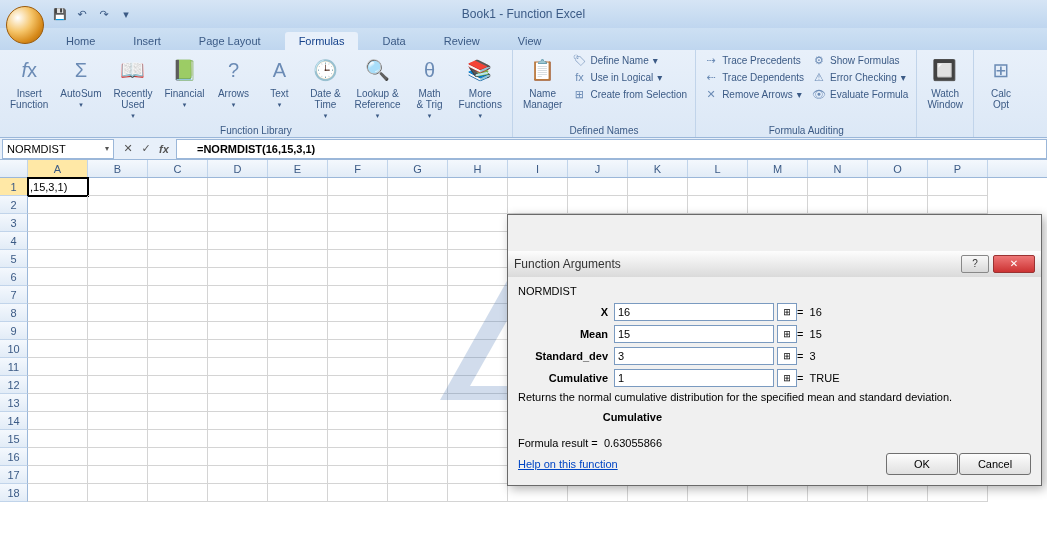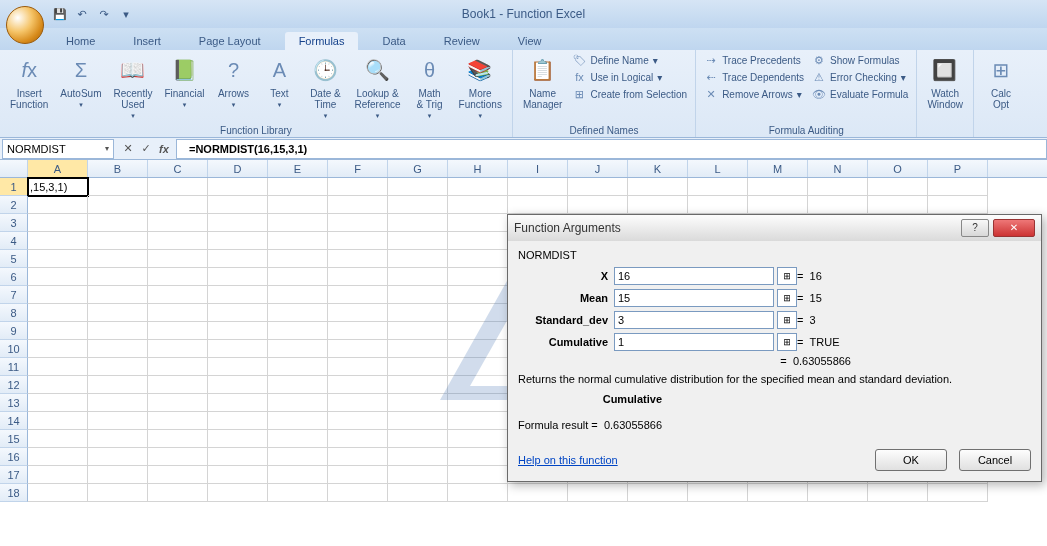--- a/index.html
+++ b/index.html
@@ -30,62 +30,62 @@
 .mini { display: flex; align-items: center; gap: 4px; font-size: 10px; color: #3b5a85; cursor: pointer; padding: 1px 2px; }
 .mini .ic { width: 14px; height: 14px; font-size: 11px; display: inline-flex; align-items: center; justify-content: center; color: #6b8bb5; }
 
 
 .fbar { height: 22px; background: #e8f0fa; border-bottom: 1px solid #9bb7d9; display: flex; align-items: center; }
 .namebox { width: 112px; height: 20px; border: 1px solid #9bb7d9; background: #fff; margin: 0 2px; display: flex; align-items: center; padding: 0 4px; font-size: 11px; }
 .namebox .dd { margin-left: auto; font-size: 8px; color: #555; }
 .fb-btns { display: flex; align-items: center; gap: 2px; padding: 0 4px; }
 .fb-btns span { width: 16px; height: 16px; display: inline-flex; align-items: center; justify-content: center; font-size: 11px; color: #555; cursor: pointer; }
 .fb-btns .fx { font-style: italic; font-weight: bold; }
-.formula-input { flex: 1; height: 20px; border: 1px solid #9bb7d9; background: #fff; font-size: 11px; padding: 0 12px; display: flex; align-items: center; }
+.formula-input { flex: 1; height: 20px; border: 1px solid #9bb7d9; background: #fff; font-size: 11px; padding: 0 20px; display: flex; align-items: center; }
 .formula-input b { font-weight: bold; }
 
 
 .grid { position: relative; background: #fff; }
 .col-headers { display: flex; height: 18px; background: linear-gradient(#f4f8fd,#e2ecf7); border-bottom: 1px solid #9bb7d9; }
 .corner { width: 28px; border-right: 1px solid #c1d4ea; }
 .ch { width: 60px; border-right: 1px solid #c1d4ea; text-align: center; font-size: 11px; color: #3b5a85; line-height: 18px; }
 .ch.sel { background: #ffe8a6; }
 .rows { }
 .row { display: flex; height: 18px; }
 .rh { width: 28px; background: linear-gradient(#f4f8fd,#e2ecf7); border-right: 1px solid #9bb7d9; border-bottom: 1px solid #c1d4ea; text-align: center; font-size: 11px; color: #3b5a85; line-height: 18px; }
 .rh.sel { background: #ffe8a6; }
 .cell { width: 60px; border-right: 1px solid #d4d4d4; border-bottom: 1px solid #d4d4d4; font-size: 11px; padding: 0 2px; line-height: 18px; }
 .cell.active { outline: 2px solid #000; outline-offset: -1px; }
 
 
 .watermark { position: absolute; left: 420px; top: 230px; width: 220px; height: 200px; opacity: 0.25; pointer-events: none; }
 
 
 .dialog { position: absolute; left: 507px; top: 214px; width: 535px; background: #f0f0f0; border: 1px solid #6a6a6a; box-shadow: 3px 3px 10px rgba(0,0,0,0.3); }
-.dlg-title { height: 26px; background: linear-gradient(#fdfdfd,#dadada); display: flex; align-items: center; padding: 0 6px; font-size: 12px; color: #333; }
+.dlg-title { height: 26px; background: linear-gradient(#fdfdfd,#dadada); display: flex; align-items: center; padding: 0 6px; font-size: 12px; color: #333; margin-top: 36px; }
 .dlg-title .spacer { flex: 1; }
 .dlg-title .wbtn { width: 28px; height: 18px; margin-left: 4px; border: 1px solid #888; background: linear-gradient(#f8f8f8,#d8d8d8); text-align: center; font-size: 10px; line-height: 16px; cursor: pointer; border-radius: 2px; }
 .dlg-title .close { background: linear-gradient(#e77,#c33); color: #fff; border-color: #933; width: 42px; }
 .dlg-body { padding: 8px 10px 10px 10px; font-size: 11px; color: #000; }
 .fn-name { font-size: 11px; margin-bottom: 6px; }
 .arg-row { display: flex; align-items: center; margin-bottom: 4px; }
 .arg-label { width: 96px; text-align: right; font-weight: bold; padding-right: 6px; font-size: 11px; }
 .arg-input { width: 160px; height: 18px; border: 1px solid #7a9ac0; background: #fff; padding: 0 3px; font-size: 11px; }
 .arg-ref { width: 20px; height: 18px; border: 1px solid #7a9ac0; margin-left: 3px; background: #fff; display: inline-flex; align-items: center; justify-content: center; font-size: 9px; cursor: pointer; }
 .arg-eq { font-size: 11px; }
 .result-row { text-align: right; margin: 4px 0 6px 0; padding-right: 180px; font-size: 11px; }
 .desc { font-size: 11px; margin-bottom: 8px; }
 .arg-desc { display: flex; font-size: 11px; margin-bottom: 14px; }
 .arg-desc .an { width: 150px; text-align: right; font-weight: bold; padding-right: 6px; }
 .arg-desc .at { flex: 1; }
-.formula-result { font-size: 11px; margin-bottom: 18px; }
+.formula-result { font-size: 11px; margin-bottom: 4px; }
 .dlg-footer { display: flex; align-items: center; justify-content: space-between; }
 .help-link { color: #0045c4; text-decoration: underline; cursor: pointer; font-size: 11px; }
 .dlg-footer .spacer { flex: 1; }
-.btn { width: 72px; height: 22px; border: 1px solid #707070; background: linear-gradient(#fdfdfd,#e0e0e0); font-size: 11px; cursor: pointer; margin-left: 12px; border-radius: 3px; }
+.btn { width: 72px; height: 22px; border: 1px solid #707070; background: linear-gradient(#fdfdfd,#e0e0e0); font-size: 11px; cursor: pointer; margin-left: 1px; border-radius: 3px; }
 </style>
 </head>
 <body>
 
 <div class="titlebar">
   <div class="orb"></div>
   <div class="qat">
     <span>💾</span>
     <span>↶</span>
     <span>↷</span>
@@ -623,21 +623,20 @@
           <span class="arg-ref">⊞</span>
           <span class="arg-eq">=&nbsp;&nbsp;3</span>
         </div>
         <div class="arg-row">
           <div class="arg-label">Cumulative</div>
           <input class="arg-input" value="1" style="">
           <span class="arg-ref">⊞</span>
           <span class="arg-eq">=&nbsp;&nbsp;TRUE</span>
         </div>
       </div>
-    <div class="result-row">= &nbsp;<span>0.63055866</span></div>
     <div class="desc">Returns the normal cumulative distribution for the specified mean and standard deviation.</div>
     <div class="arg-desc">
       <div class="an">Cumulative</div>
     </div>
     <div class="formula-result"><span>Formula result =</span>&nbsp;&nbsp;<span>0.63055866</span></div>
     <div class="dlg-footer">
       <span class="help-link">Help on this function</span>
       <span class="spacer"></span>
       <button class="btn">OK</button>
       <button class="btn">Cancel</button>

